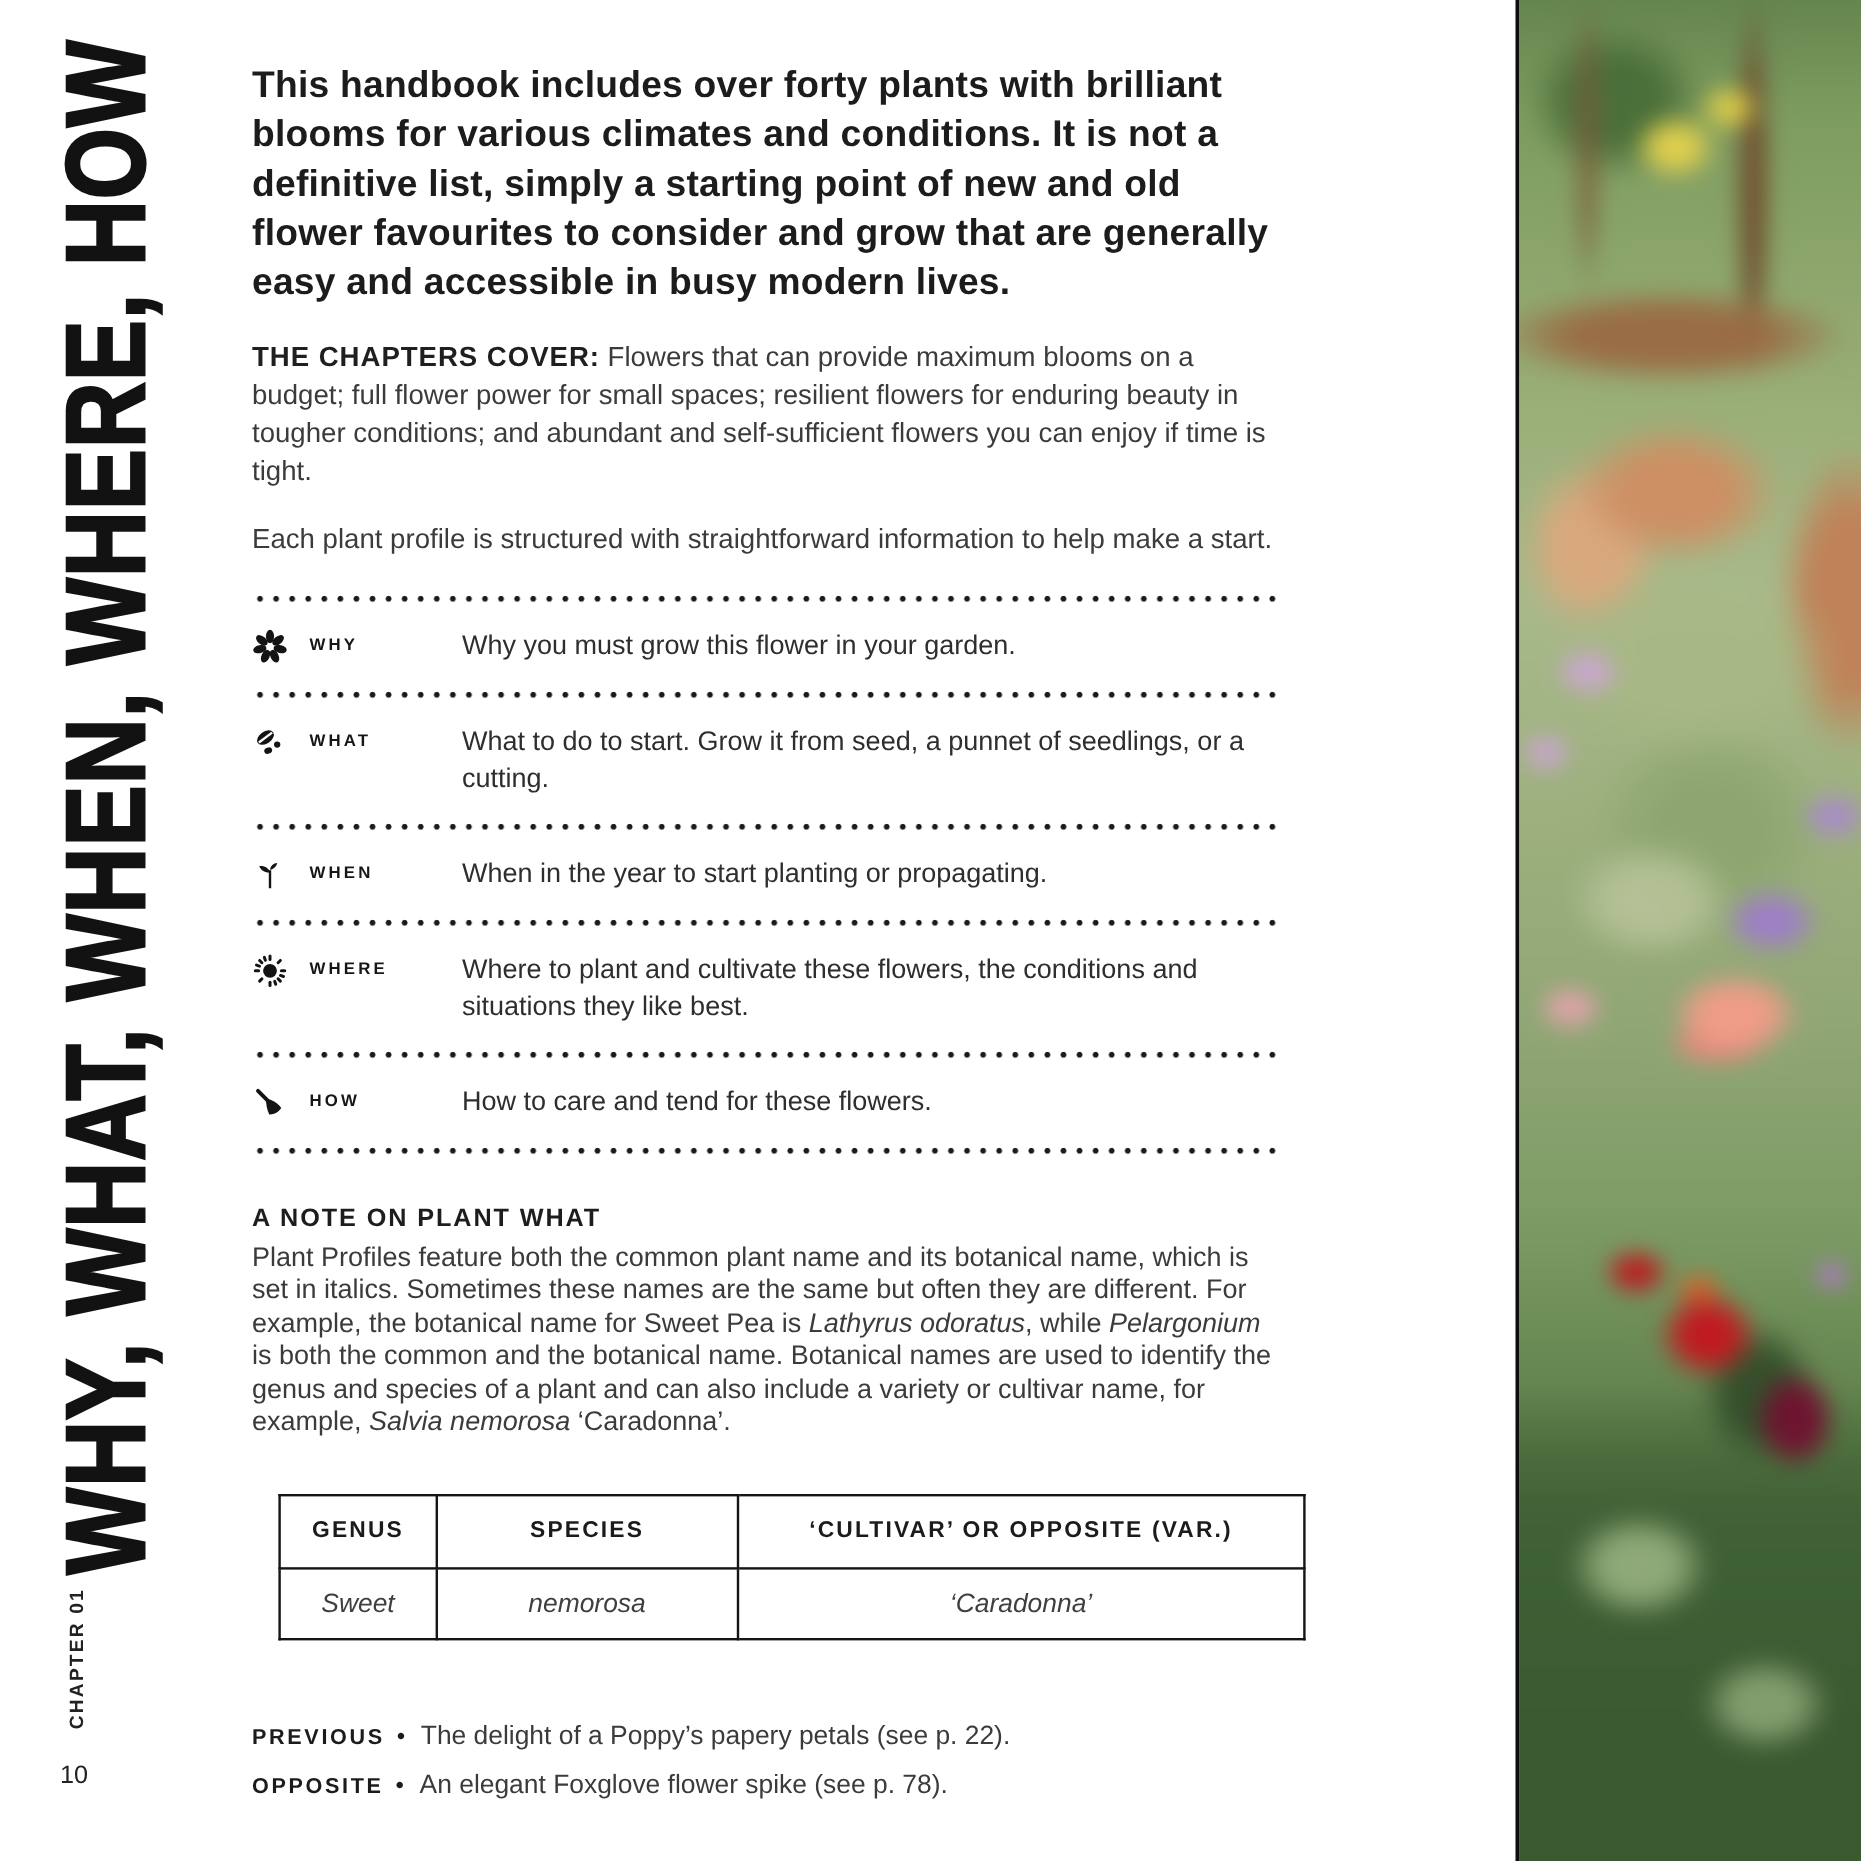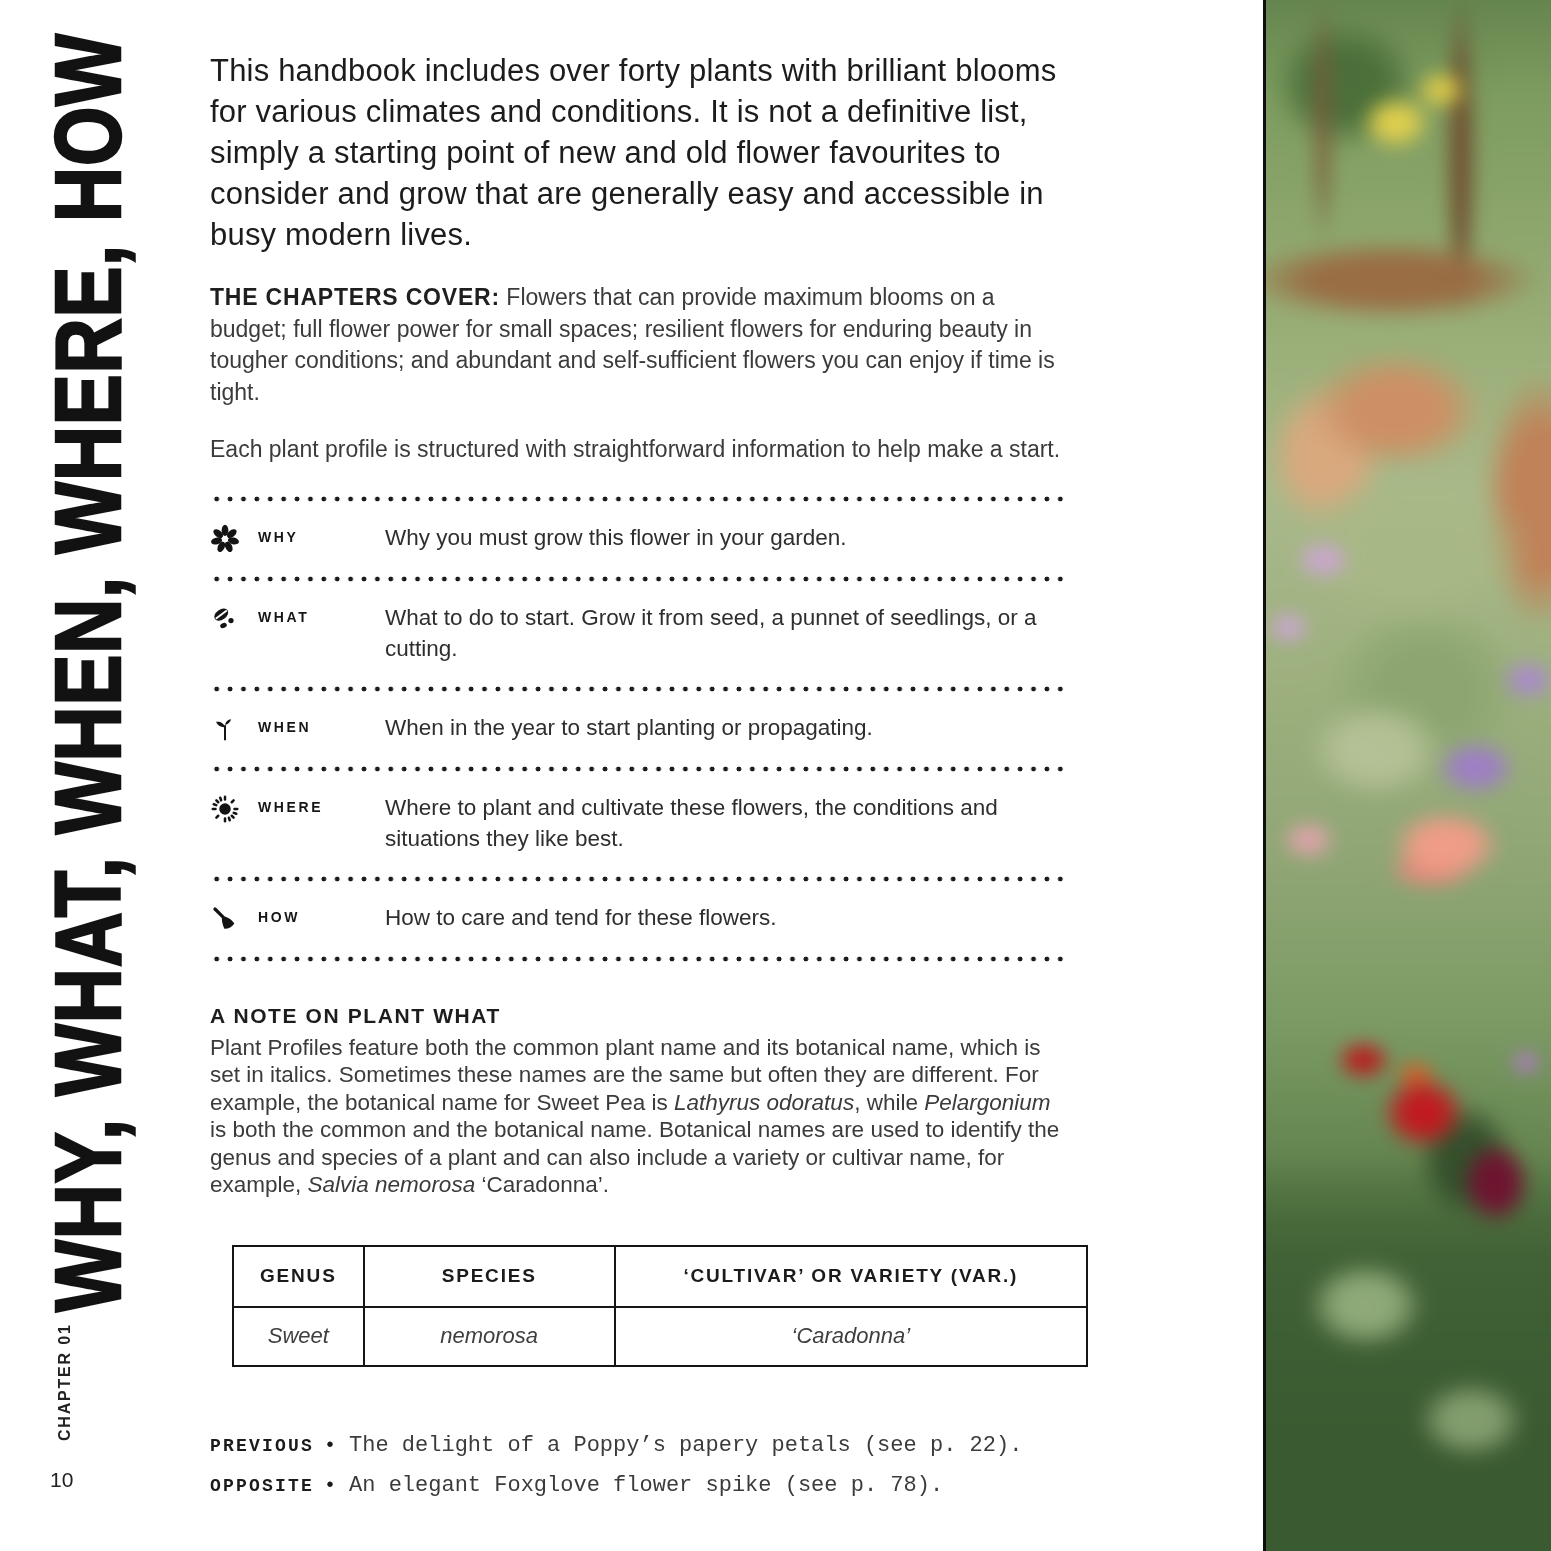--- a/index.html
+++ b/index.html
@@ -47,21 +47,21 @@
   
   .main {
     position: absolute;
     left: 210px; top: 50px;
     width: 856px;
   }
   .intro {
     margin: 0 0 27px 0;
     font-size: 31px;
     line-height: 41px;
-    font-weight: 400;
+    font-weight: 700;
     color: #1c1c1c;
     letter-spacing: 0.2px;
   }
   .body-par {
     margin: 0 0 26px 0;
     font-size: 23px;
     line-height: 31.5px;
     color: #3b3b3b;
   }
   .lead-label {
@@ -145,21 +145,21 @@
     font-style: italic;
     color: #3f3f3f;
   }
   .col-genus   { width: 15.3%; }
   .col-species { width: 29.4%; }
   .col-cultivar{ width: 55.3%; }
 
   
   .captions {
     position: absolute;
-    left: 210px; top: 1433px; font-family: Liberation Mono, monospace;
+    left: 210px; top: 1433px;
   }
   .caption-row {
     display: flex;
     align-items: baseline;
     margin-bottom: 15px;
   }
   .caption-label {
     flex: 0 0 auto;
     font-size: 18px;
     font-weight: 700;
@@ -399,21 +399,21 @@
     <table class="plant-table">
       <colgroup>
         <col class="col-genus">
           <col class="col-species">
           <col class="col-cultivar">
       </colgroup>
       <thead>
         <tr>
           <th>GENUS</th>
           <th>SPECIES</th>
-          <th>‘CULTIVAR’ OR VARIETY (VAR.)</th>
+          <th>‘CULTIVAR’ OR OPPOSITE (VAR.)</th>
         </tr>
       </thead>
       <tbody>
         <tr>
           <td>Sweet</td>
           <td>nemorosa</td>
           <td>‘Caradonna’</td>
         </tr>
       </tbody>
     </table>

